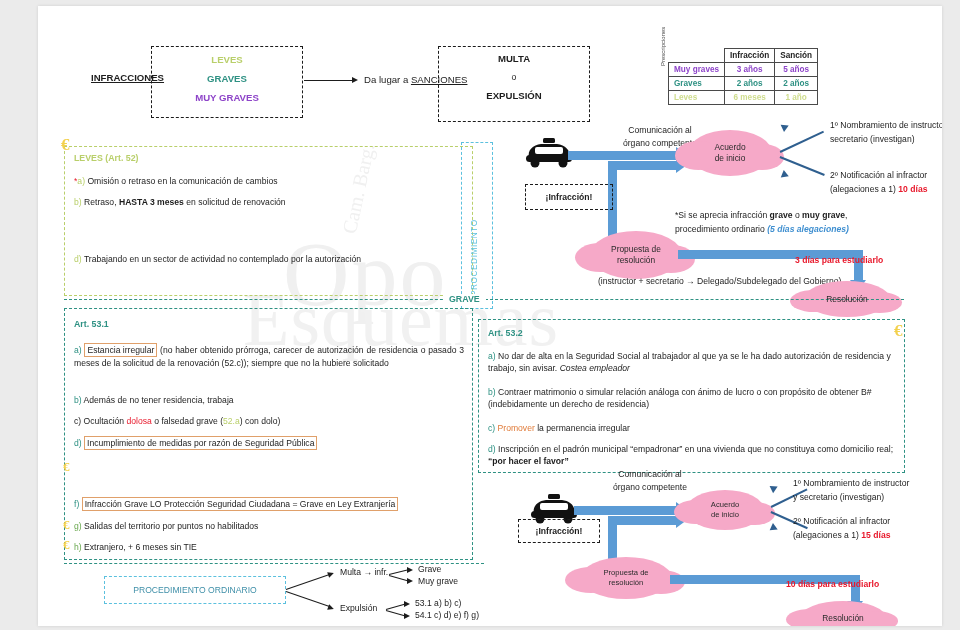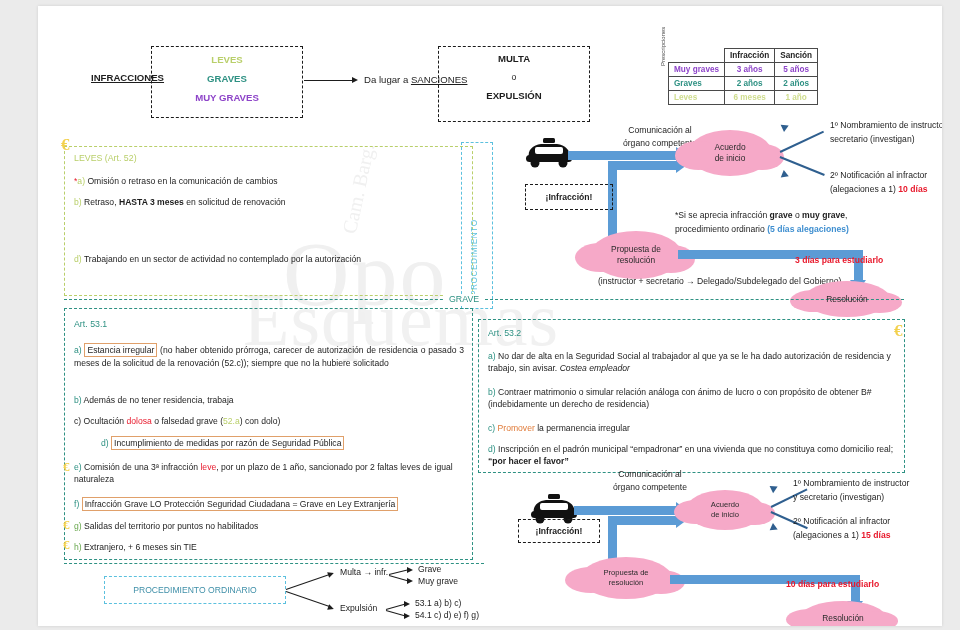--- a/index.html
+++ b/index.html
@@ -39,21 +39,21 @@
   
   .t{font-size:8.6px;color:#1d1d1d;line-height:1.45;}
   .tt{font-size:9.6px;color:#1d1d1d;}
   .bold{font-weight:bold;}
   .under{text-decoration:underline;}
   .ital{font-style:italic;text-align:center;}
   .c-leve{color:#b9cf6a;}
   .c-grave{color:#2e9183;}
   .c-muy{color:#8e44c9;}
   .c-red{color:#e8192c;}
-  .c-blue{color:#3f8fd0;}
+  .c-blue{color:#3f8fd0;font-style:italic;}
   .c-teal{color:#3f8fa8;}
   .c-orange{color:#e07b39;}
   .c-green2{color:#6aa84f;}
   
   .dash-blk{border:1.6px dashed #1b1b1b;}
   .dash-grn{border:1.4px dashed #b9cf6a;}
   .dash-teal{border:1.4px dashed #2e9183;}
   .dash-cyan{border:1.4px dashed #5bc0de;}
   
   #tbl{border-collapse:collapse;font-size:8.2px;}
@@ -101,21 +101,21 @@
     border-top:3.6px solid transparent;border-bottom:3.6px solid transparent;
     border-left:6px solid #1d1d1d;}
   
   .car{position:absolute;}
   
   .euro{position:absolute;color:#f3d14e;font-size:17px;font-weight:bold;
         font-family:"Liberation Serif", serif;line-height:1;}
   .euro-sm{font-size:13px;}
   
   .hl{border:1px solid #e0a06a;padding:0 2px;display:inline-block;}
-  .sect-title{font-size:8.8px;font-weight:normal;}
+  .sect-title{font-size:8.8px;font-weight:bold;}
 </style>
 </head>
 <body>
 
 <div id="page">
 
   <div id="wm-opo">Opo</div>
   <div id="wm-esq">Esquemas</div>
   <div id="wm-side">Cam. Barg.</div>
 
@@ -258,27 +258,24 @@
 
   <div class="abs t" style="left:36px;top:337px;width:390px;text-align:justify;">
     <span class="c-grave">a)</span> <span class="hl">Estancia irregular</span> (no haber obtenido prórroga, carecer de autorización de residencia o pasado 3 meses de la solicitud de la renovación (52.c)); siempre que no la hubiere solicitado
   </div>
   <div class="abs t" style="left:36px;top:388px;width:390px;">
     <span class="c-grave">b)</span> Además de no tener residencia, trabaja
   </div>
   <div class="abs t" style="left:36px;top:409px;width:390px;">
     c) Ocultación <span class="c-red">dolosa</span> o falsedad grave (<span class="c-leve">52.a</span>) con dolo)
   </div>
-  <div class="abs t" style="left:36px;top:430px;width:390px;margin-left:27px;">
+  <div class="abs t" style="left:36px;top:430px;width:390px;">
     <span class="c-grave">d)</span> <span class="hl">Incumplimiento de medidas por razón de Seguridad Pública</span>
   </div>
   <div class="euro euro-sm" style="left:25px;top:454px;">€</div>
-  <div class="abs t" style="left:36px;top:455px;width:390px;">
-    <span class="c-grave">e)</span> Comisión de una 3ª infracción <span class="c-red">leve</span>, por un plazo de 1 año, sancionado por 2 faltas leves de igual naturaleza
-  </div>
   <div class="abs t" style="left:36px;top:491px;width:392px;">
     <span class="c-grave">f)</span> <span class="hl">Infracción Grave LO Protección Seguridad Ciudadana = Grave en Ley Extranjería</span>
   </div>
   <div class="euro euro-sm" style="left:25px;top:512px;">€</div>
   <div class="abs t" style="left:36px;top:514px;width:390px;">
     <span class="c-green2">g)</span> Salidas del territorio por puntos no habilitados
   </div>
   <div class="euro euro-sm" style="left:25px;top:532px;">€</div>
   <div class="abs t" style="left:36px;top:535px;width:390px;">
     <span class="c-green2">h)</span> Extranjero, + 6 meses sin TIE

